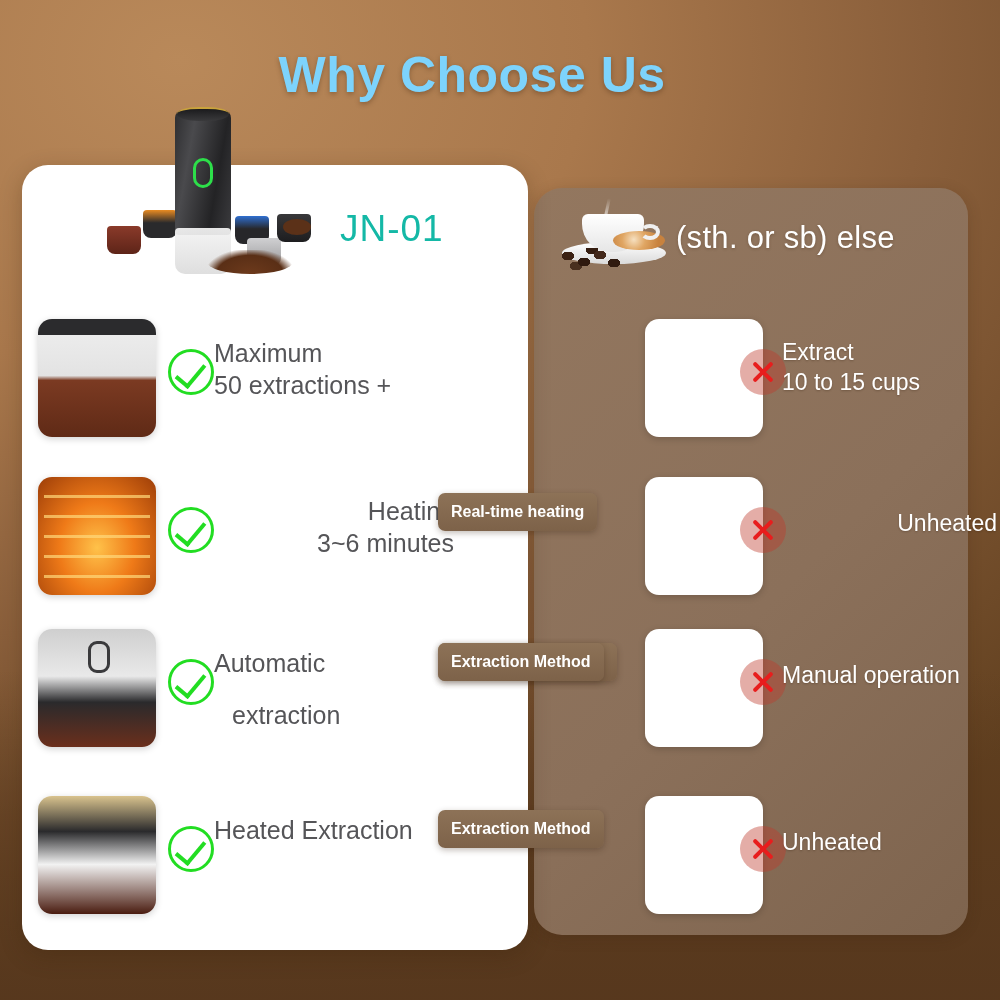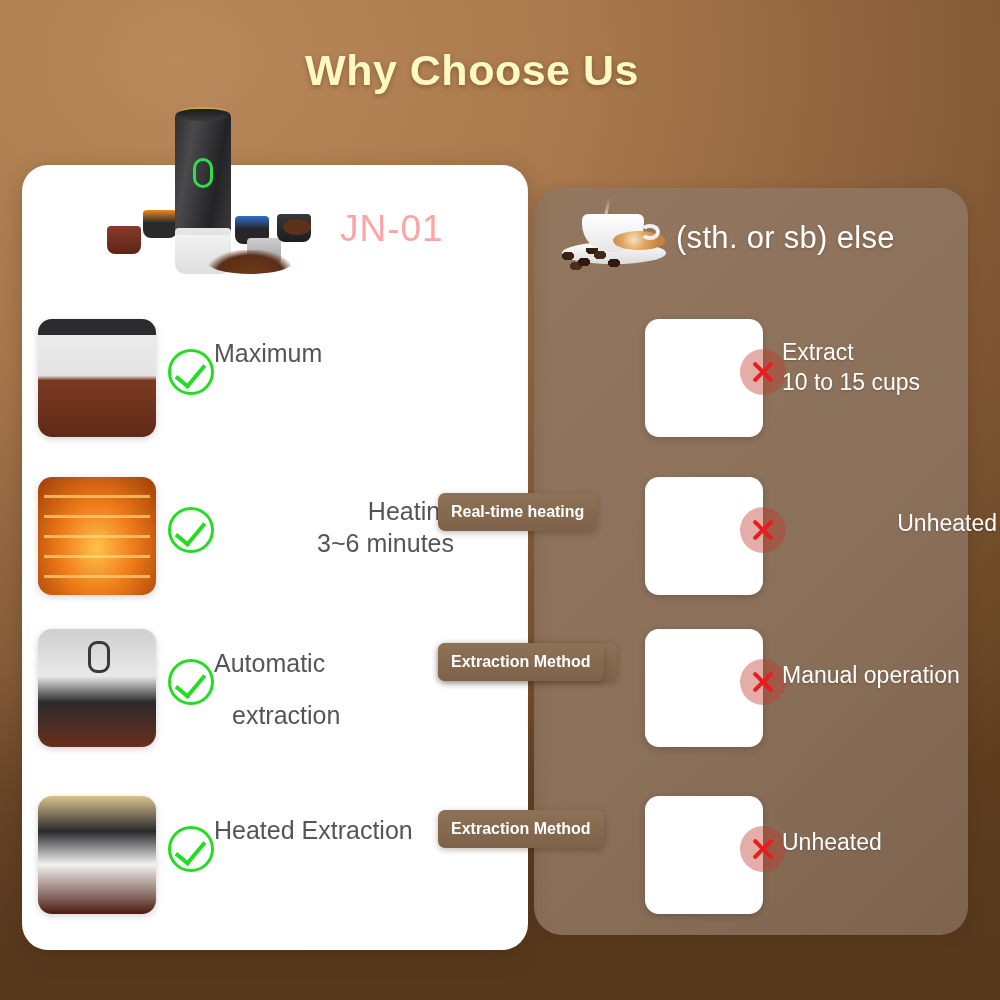--- a/index.html
+++ b/index.html
@@ -12,21 +12,21 @@
     position:relative; overflow:hidden;
   }
   .bg-dark-bottom{
     position:absolute; left:0; right:0; bottom:0; height:330px;
     background:linear-gradient(to bottom, rgba(90,58,30,0) 0%, rgba(88,56,29,0.55) 45%, rgba(86,55,29,0.92) 100%);
     pointer-events:none;
   }
 
   .title{
     position:absolute; top:46px; left:0; width:944px; text-align:center;
-    color:#fef9c3; font-size:43px; font-weight:700; letter-spacing:.5px;
+    color:#7dd3fc; font-size:50px; font-weight:700; letter-spacing:.5px;
     text-shadow:0 2px 5px rgba(60,35,15,.35);
   }
 
   
   .right-panel{
     position:absolute; left:534px; top:188px; width:434px; height:747px;
     background:linear-gradient(135deg,#93775f 0%, #8b705a 55%, #7e644e 100%);
     border-radius:28px 28px 28px 28px;
     box-shadow:0 3px 14px rgba(60,38,18,.22);
   }
@@ -34,21 +34,21 @@
   
   .left-card{
     position:absolute; left:22px; top:165px; width:506px; height:785px;
     background:#ffffff; border-radius:26px;
     box-shadow:0 6px 22px rgba(55,32,12,.28);
   }
 
   
   .brand-name{
     position:absolute; left:340px; top:208px; width:190px;
-    color:#fca5a5; font-size:37px; font-weight:400; letter-spacing:1px;
+    color:#14b8a6; font-size:37px; font-weight:400; letter-spacing:1px;
   }
   .competitor-name{
     position:absolute; left:676px; top:220px; width:300px;
     color:#ffffff; font-size:31px; font-weight:400; letter-spacing:.3px;
     text-shadow:0 1px 3px rgba(60,35,15,.3);
   }
 
   
   .hero{ position:absolute; left:95px; top:110px; width:250px; height:160px; }
   .hero .machine{
@@ -215,20 +215,21 @@
   <div class="handle"></div>
   <div class="beans"></div>
 </div>
 <div class="competitor-name">(sth. or sb) else</div>
 
 <div class="row" style="top:305px;">
   <div class="thumb left art-extract50"></div>
   <div class="mark check"></div>
   <div class="txt-left">
     <span>Maximum</span>
+    <span class="l2">50 extractions +</span>
   </div>
   <div class="badge" style="left:438px; top:338px;">Real-time extraction</div>
   <div class="thumb right art-gray-drip"></div>
   <div class="mark cross"></div>
   <div class="txt-right">
     <span>Extract</span>
     <span class="l2">10 to 15 cups</span>
   </div>
 </div>
 

